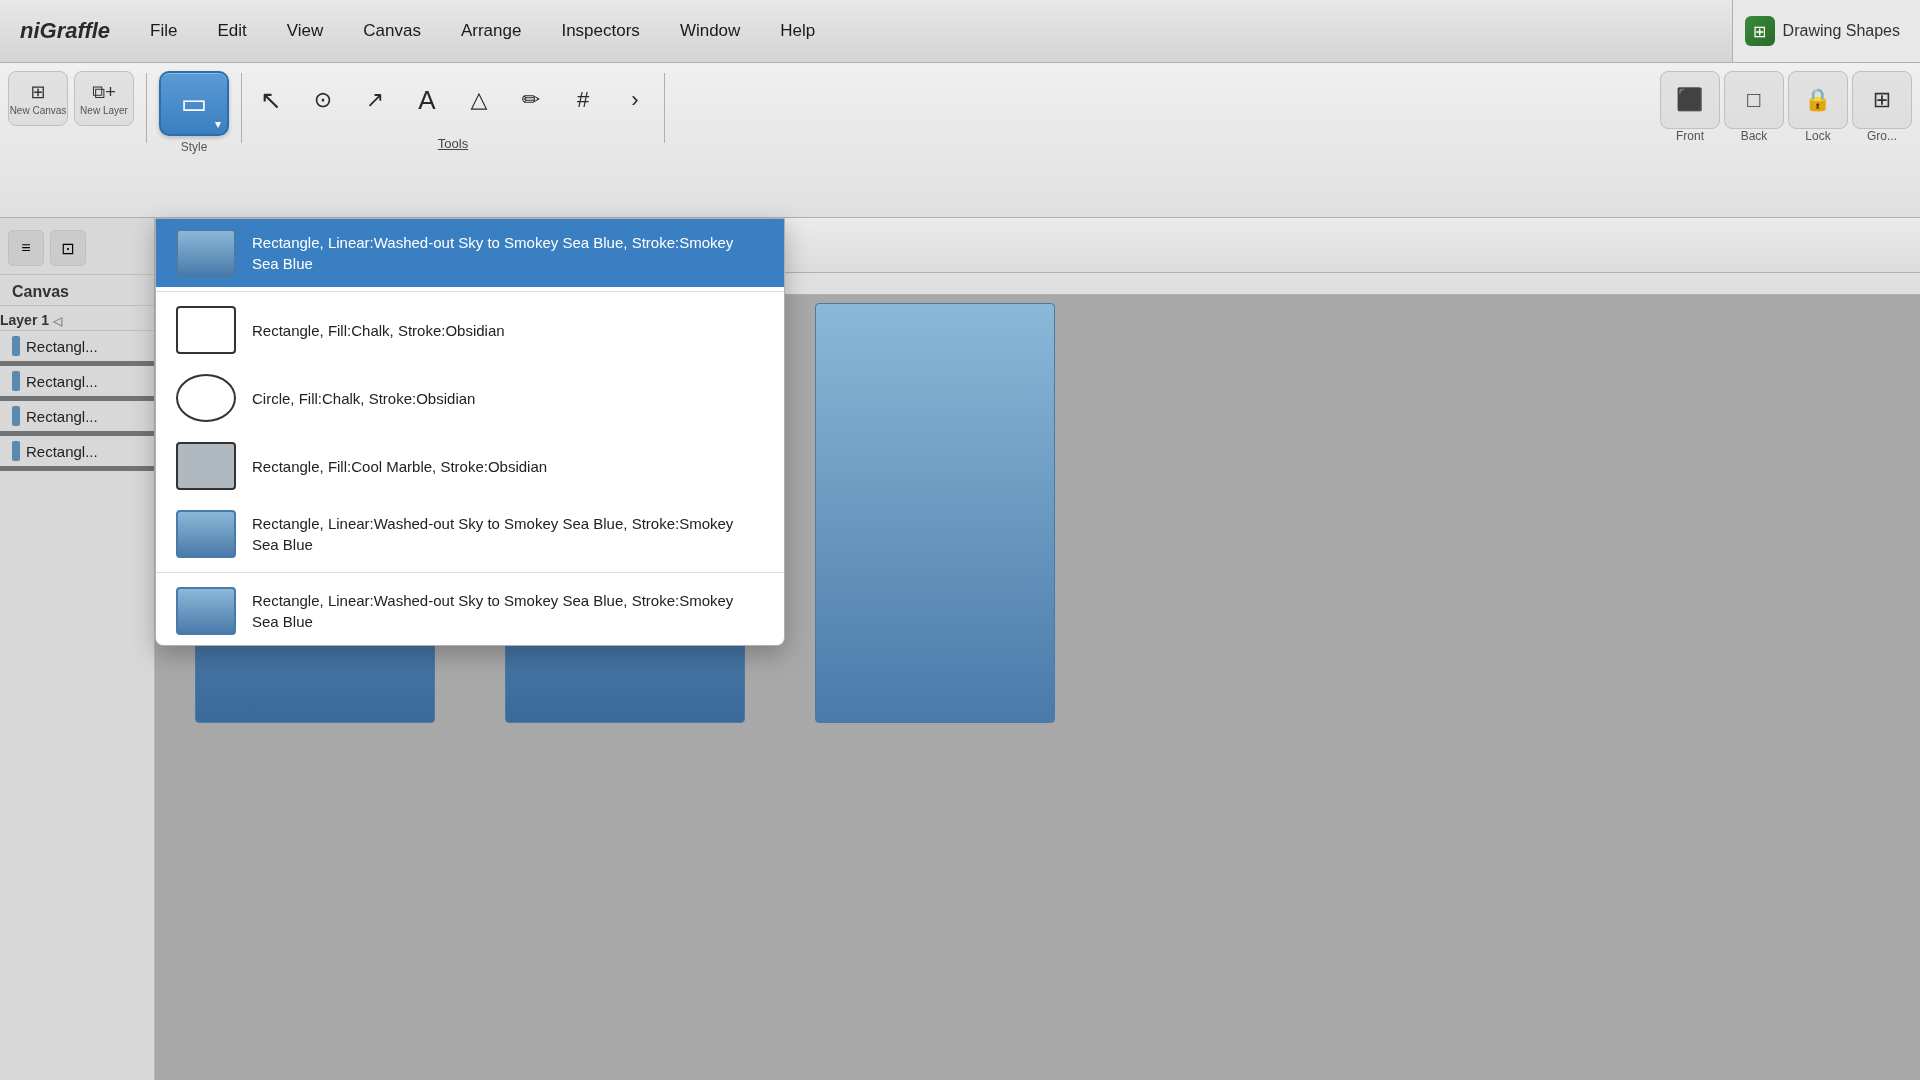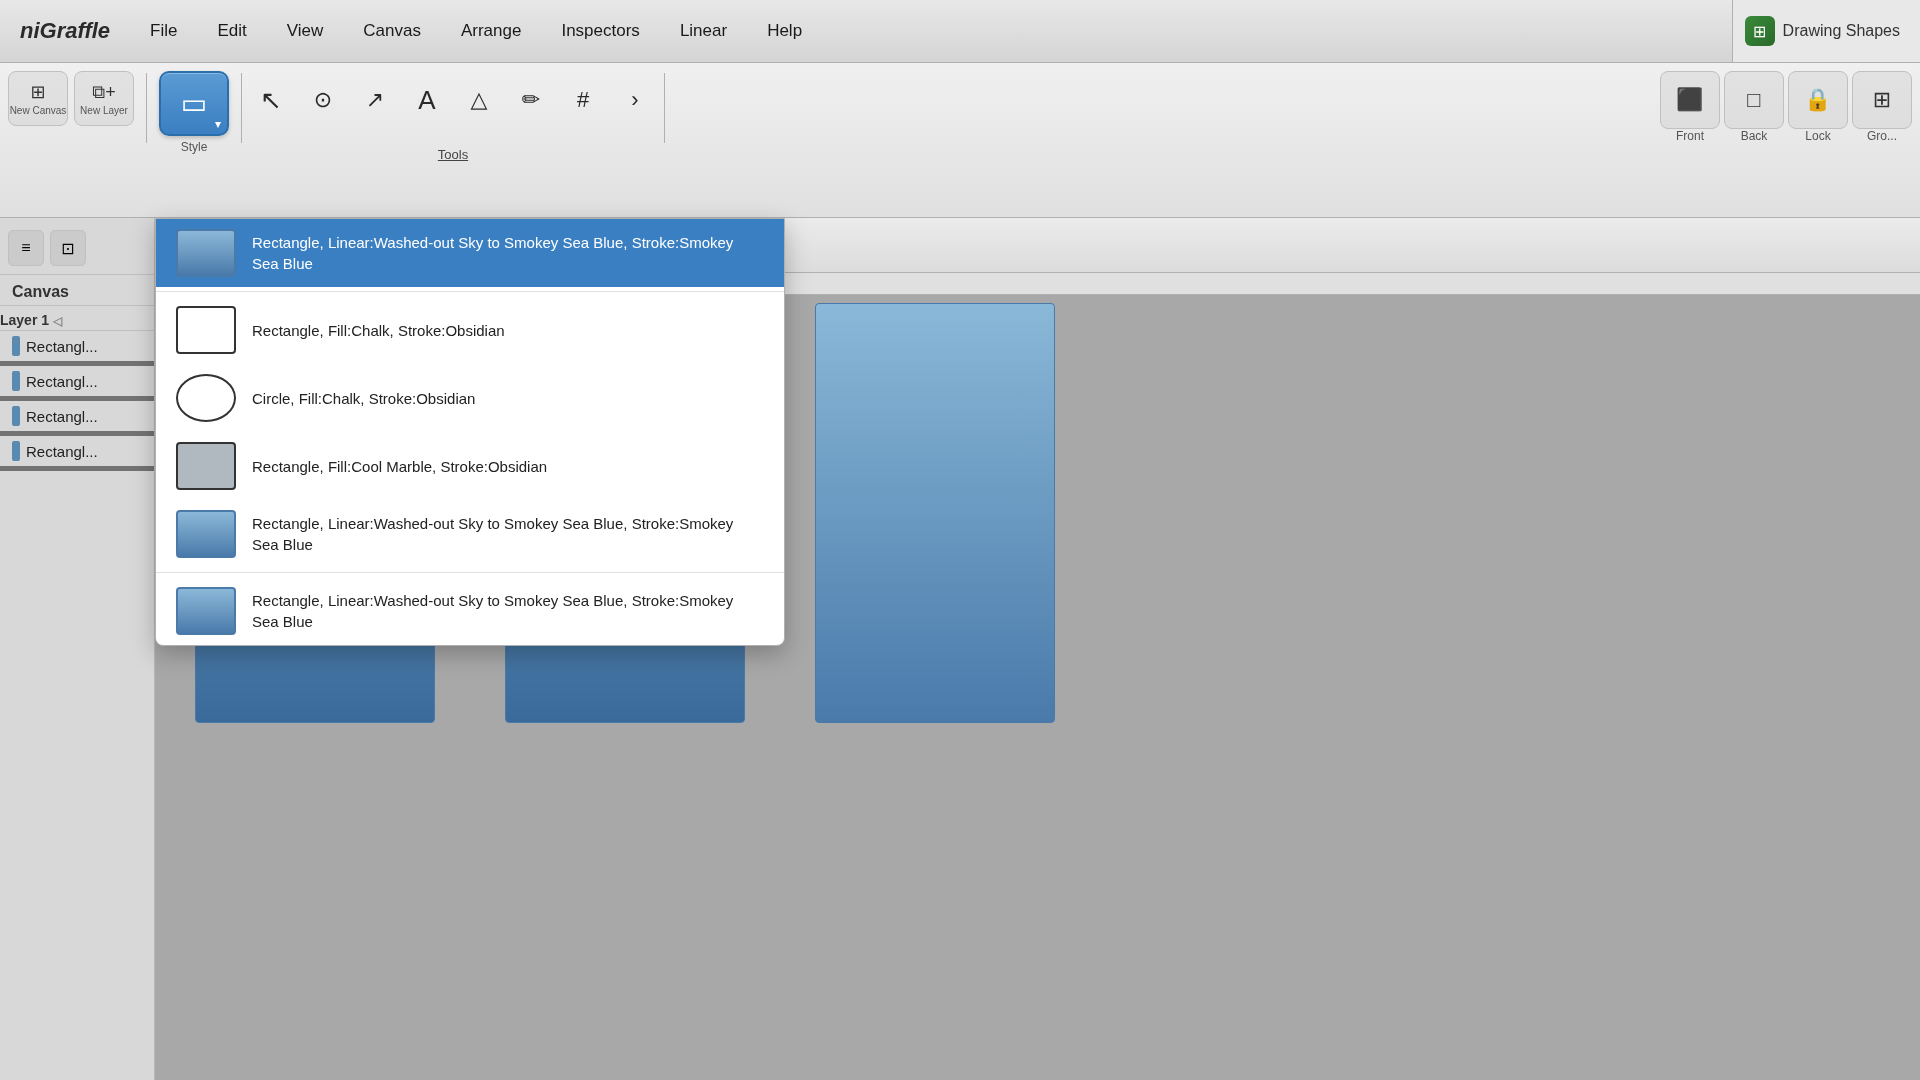--- a/index.html
+++ b/index.html
@@ -130,21 +130,21 @@
       display: flex;
       align-items: center;
       justify-content: center;
       cursor: pointer;
       font-size: 22px;
       color: #2a2a2a;
     }
     .tools-label {
       font-size: 13px;
       color: #444;
-      margin-top: 18px;
+      margin-top: 7px;
       text-decoration: underline;
     }
     .right-tool-btn {
       width: 60px;
       height: 58px;
       border-radius: 8px;
       background: rgba(0,0,0,0.05);
       border: 1px solid #c0c0c0;
       display: flex;
       align-items: center;
@@ -370,21 +370,21 @@
 
 <div class="menubar">
   <span class="app-name">niGraffle</span>
   <div class="menu-items">
     <div class="menu-item">File</div>
     <div class="menu-item">Edit</div>
     <div class="menu-item">View</div>
     <div class="menu-item">Canvas</div>
     <div class="menu-item">Arrange</div>
     <div class="menu-item">Inspectors</div>
-    <div class="menu-item">Linear</div>
+    <div class="menu-item">Window</div>
     <div class="menu-item">Help</div>
   </div>
 
   <div class="drawing-shapes-panel" style="position:absolute;right:0;top:0;height:63px;">
     <div class="drawing-icon">⊞</div>
     <span>Drawing Shapes</span>
   </div>
 </div>
 
 <div class="toolbar">

